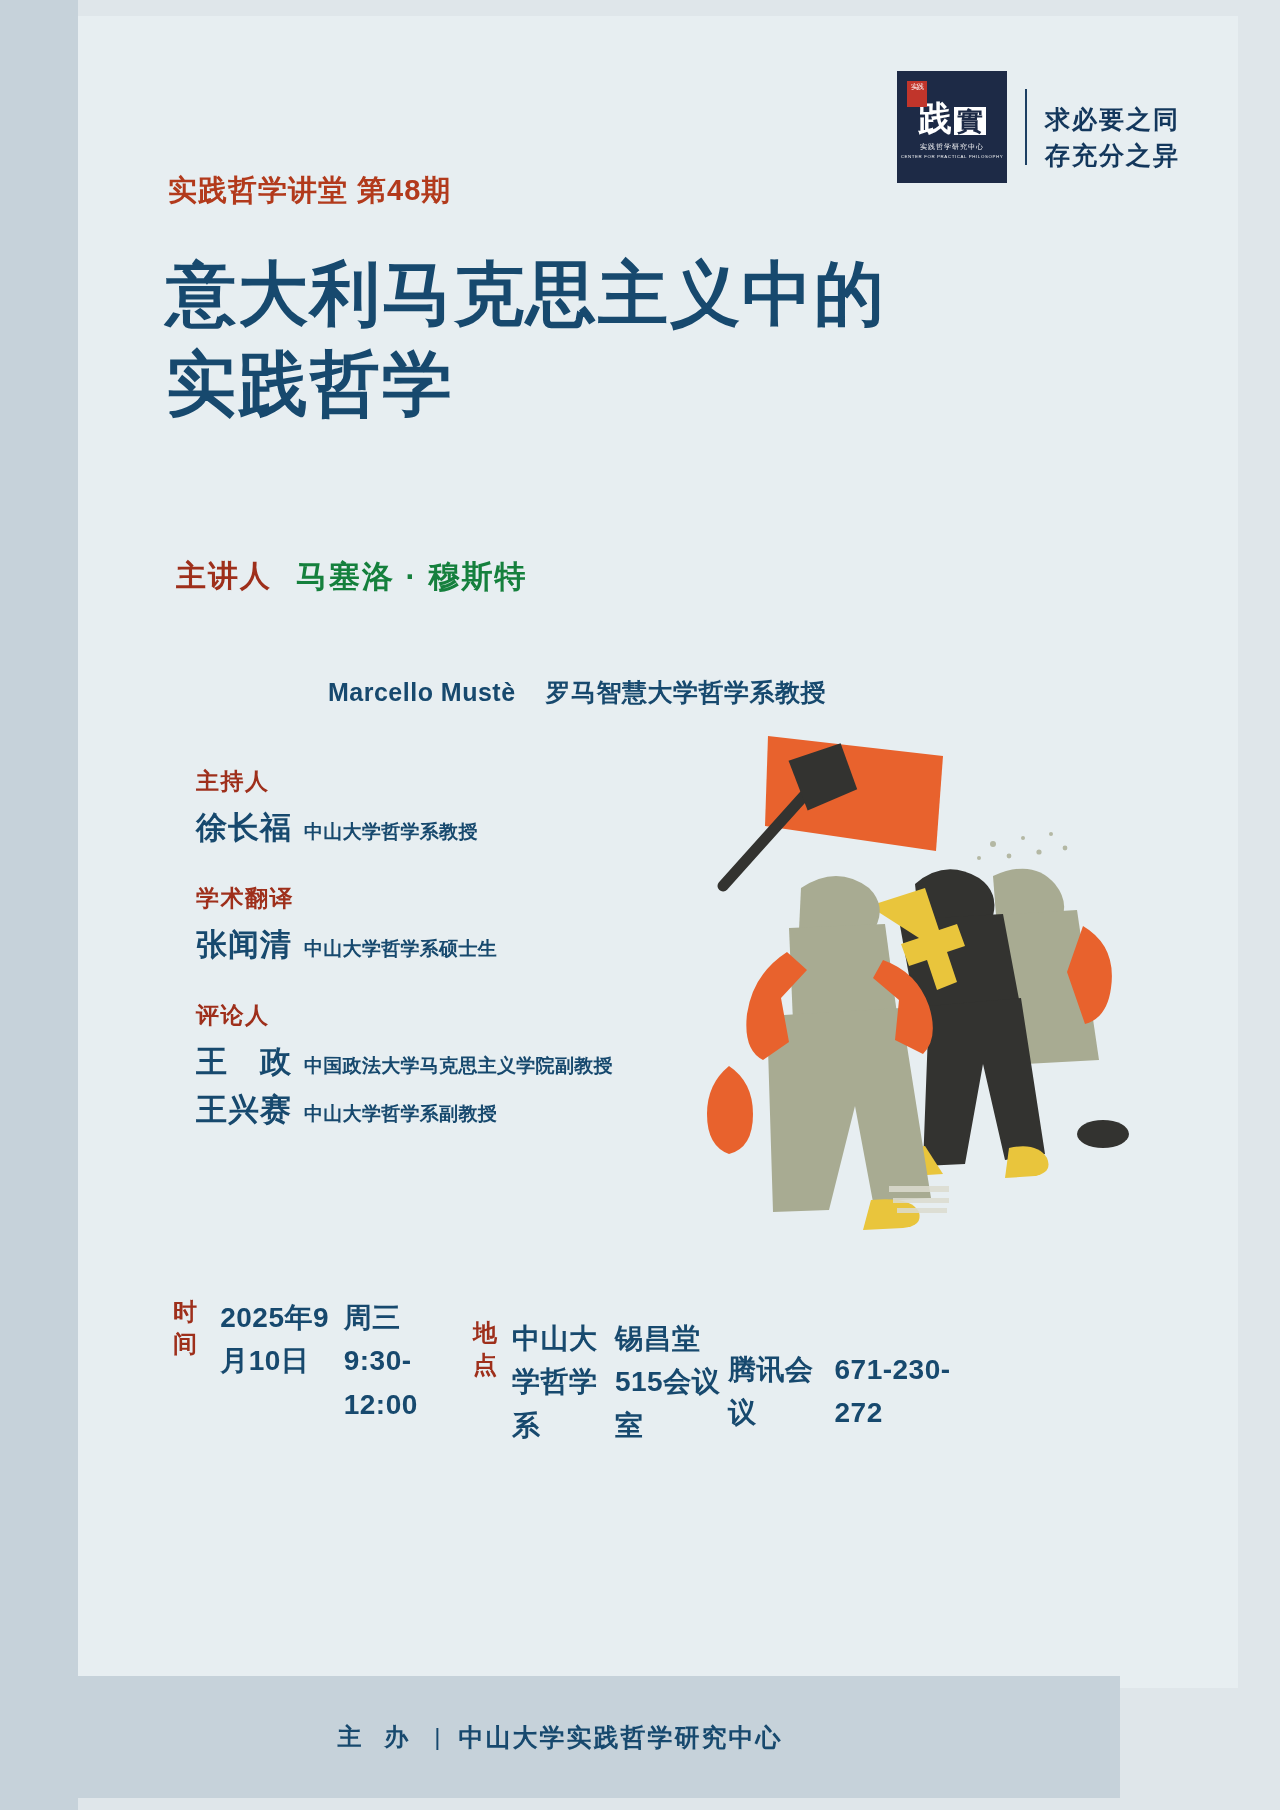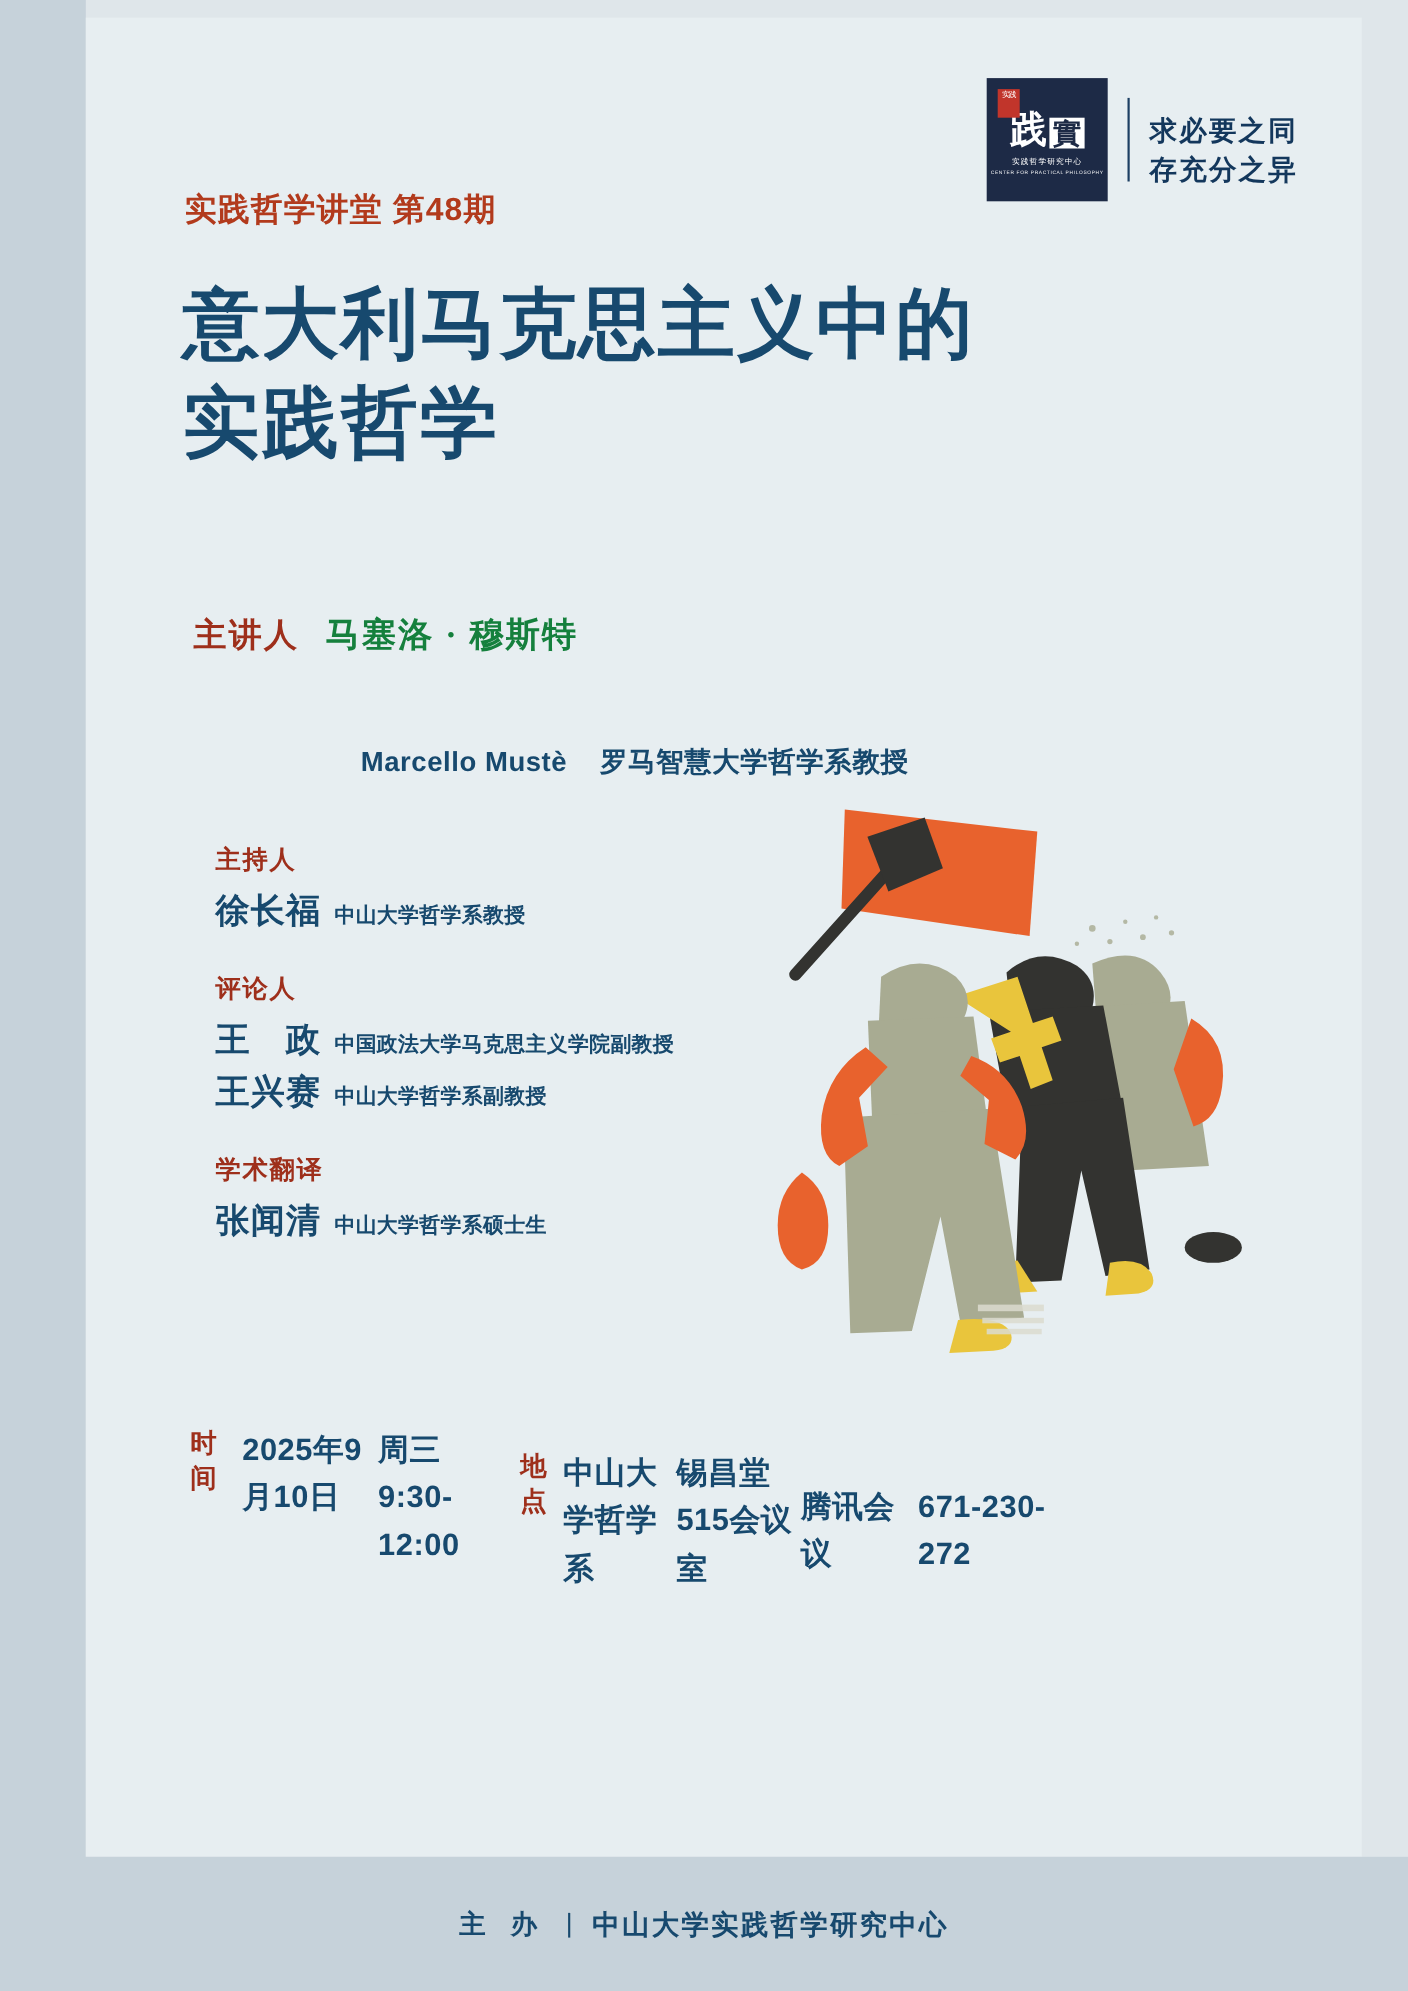--- a/index.html
+++ b/index.html
@@ -147,23 +147,22 @@
     line-height: 1.28;
     letter-spacing: 2px;
   }
 
   
   .speaker-row {
     position: absolute;
     left: 98px;
     top: 540px;
     display: flex;
-    align-items: center;
+    align-items: flex-start;
     gap: 24px;
-    font-family: Liberation Serif, serif;
   }
   .label-red {
     color: #9e2f1b;
     font-weight: bold;
   }
   .speaker-label { font-size: 30px; letter-spacing: 2px; }
   .speaker-name {
     font-size: 31px;
     font-weight: bold;
     color: #15803d;
@@ -247,22 +246,22 @@
     color: #17496e;
     letter-spacing: .5px;
     line-height: 1.55;
   }
   .info-col.meeting { width: 260px; padding-top: 52px; }
 
   
   .footer {
     position: absolute;
     left: 0;
-    bottom: 0;
-    width: 1280px;
+    bottom: 12px;
+    width: 1120px;
     height: 122px;
     background: #c6d2da;
     display: flex;
     align-items: center;
     justify-content: center;
     gap: 18px;
   }
   .footer-label {
     font-size: 24px;
     font-weight: bold;
@@ -327,36 +326,36 @@
 
         <div class="role-block">
           <div class="role-title">主持人</div>
           <div class="person">
             <span class="person-name">徐长福</span>
             <span class="person-affil">中山大学哲学系教授</span>
           </div>
         </div>
 
         <div class="role-block">
+          <div class="role-title">学术翻译</div>
+          <div class="person">
+            <span class="person-name">张闻清</span>
+            <span class="person-affil">中山大学哲学系硕士生</span>
+          </div>
+        </div>
+
+        <div class="role-block">
           <div class="role-title">评论人</div>
           <div class="person">
             <span class="person-name">王　政</span>
             <span class="person-affil">中国政法大学马克思主义学院副教授</span>
           </div>
           <div class="person">
             <span class="person-name">王兴赛</span>
             <span class="person-affil">中山大学哲学系副教授</span>
-          </div>
-        </div>
-
-        <div class="role-block">
-          <div class="role-title">学术翻译</div>
-          <div class="person">
-            <span class="person-name">张闻清</span>
-            <span class="person-affil">中山大学哲学系硕士生</span>
           </div>
         </div>
 
       </div>
 
       <div class="illus">
         <svg viewBox="0 0 470 560" width="470" height="560" xmlns="http://www.w3.org/2000/svg">
 
           <path d="M75 20 L250 40 L243 135 L72 110 Z" fill="#e8622d"></path>
 

